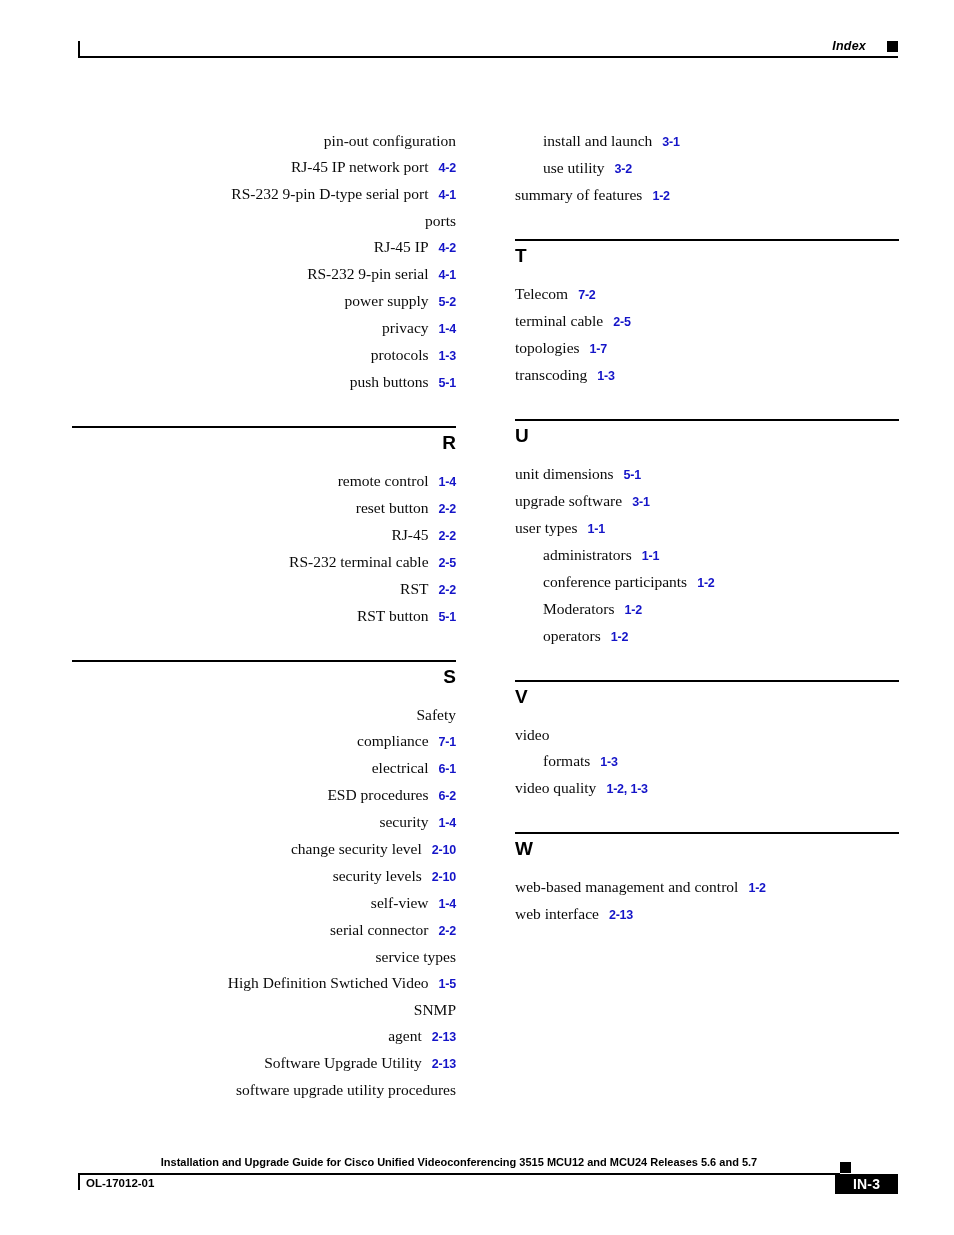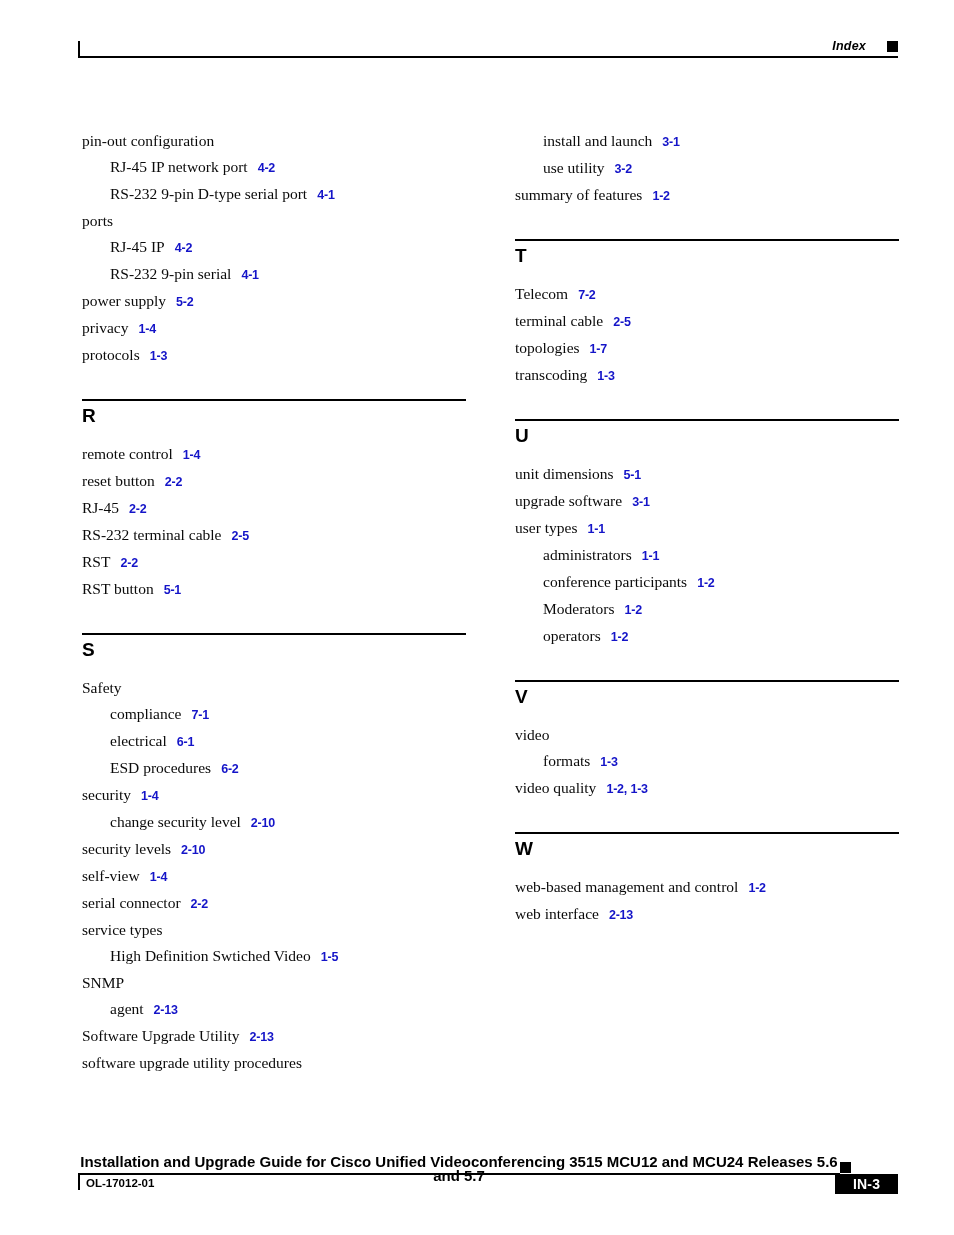--- a/index.html
+++ b/index.html
@@ -61,21 +61,21 @@
     height: 11px;
     background: #000;
   }
 
   
   .col {
     position: absolute;
     top: 128px;
     width: 384px;
   }
-  .col-left  { left: 82px; }
+  .col-left  { left: 72px; text-align: right; }
   .col-right { left: 515px; }
 
   
   .section { position: relative; }
   .section-rule {
     width: 100%;
     height: 2px;
     background: #000;
     margin: 0 0 2px 0;
   }
@@ -120,21 +120,21 @@
     height: 50px;
   }
   .footer-title {
     position: absolute;
     left: 0;
     top: 0;
     width: 762px;
     text-align: center;
     font-family: "Liberation Sans", "DejaVu Sans", sans-serif;
     font-weight: bold;
-    font-size: 15px;
+    font-size: 11px;
     line-height: 14px;
     color: #000;
   }
   .footer-rule {
     position: absolute;
     left: 0;
     top: 18px;
     width: 762px;
     height: 2px;
     background: #000;
@@ -195,20 +195,21 @@
     <div class="section">
       <div class="entry lvl1"><span class="entry-term">pin-out configuration</span></div>
       <div class="entry lvl2"><span class="entry-term">RJ-45 IP network port</span><span class="entry-ref">4-2</span></div>
       <div class="entry lvl2"><span class="entry-term">RS-232 9-pin D-type serial port</span><span class="entry-ref">4-1</span></div>
       <div class="entry lvl1"><span class="entry-term">ports</span></div>
       <div class="entry lvl2"><span class="entry-term">RJ-45 IP</span><span class="entry-ref">4-2</span></div>
       <div class="entry lvl2"><span class="entry-term">RS-232 9-pin serial</span><span class="entry-ref">4-1</span></div>
       <div class="entry lvl1"><span class="entry-term">power supply</span><span class="entry-ref">5-2</span></div>
       <div class="entry lvl1"><span class="entry-term">privacy</span><span class="entry-ref">1-4</span></div>
       <div class="entry lvl1"><span class="entry-term">protocols</span><span class="entry-ref">1-3</span></div>
+      <div class="entry lvl1"><span class="entry-term">push buttons</span><span class="entry-ref">5-1</span></div>
     </div>
     <div class="section">
       <div class="section-gap-top"></div>
       <div class="section-rule"></div>
       <div class="section-letter">R</div>
       <div class="entry lvl1"><span class="entry-term">remote control</span><span class="entry-ref">1-4</span></div>
       <div class="entry lvl1"><span class="entry-term">reset button</span><span class="entry-ref">2-2</span></div>
       <div class="entry lvl1"><span class="entry-term">RJ-45</span><span class="entry-ref">2-2</span></div>
       <div class="entry lvl1"><span class="entry-term">RS-232 terminal cable</span><span class="entry-ref">2-5</span></div>
       <div class="entry lvl1"><span class="entry-term">RST</span><span class="entry-ref">2-2</span></div>

